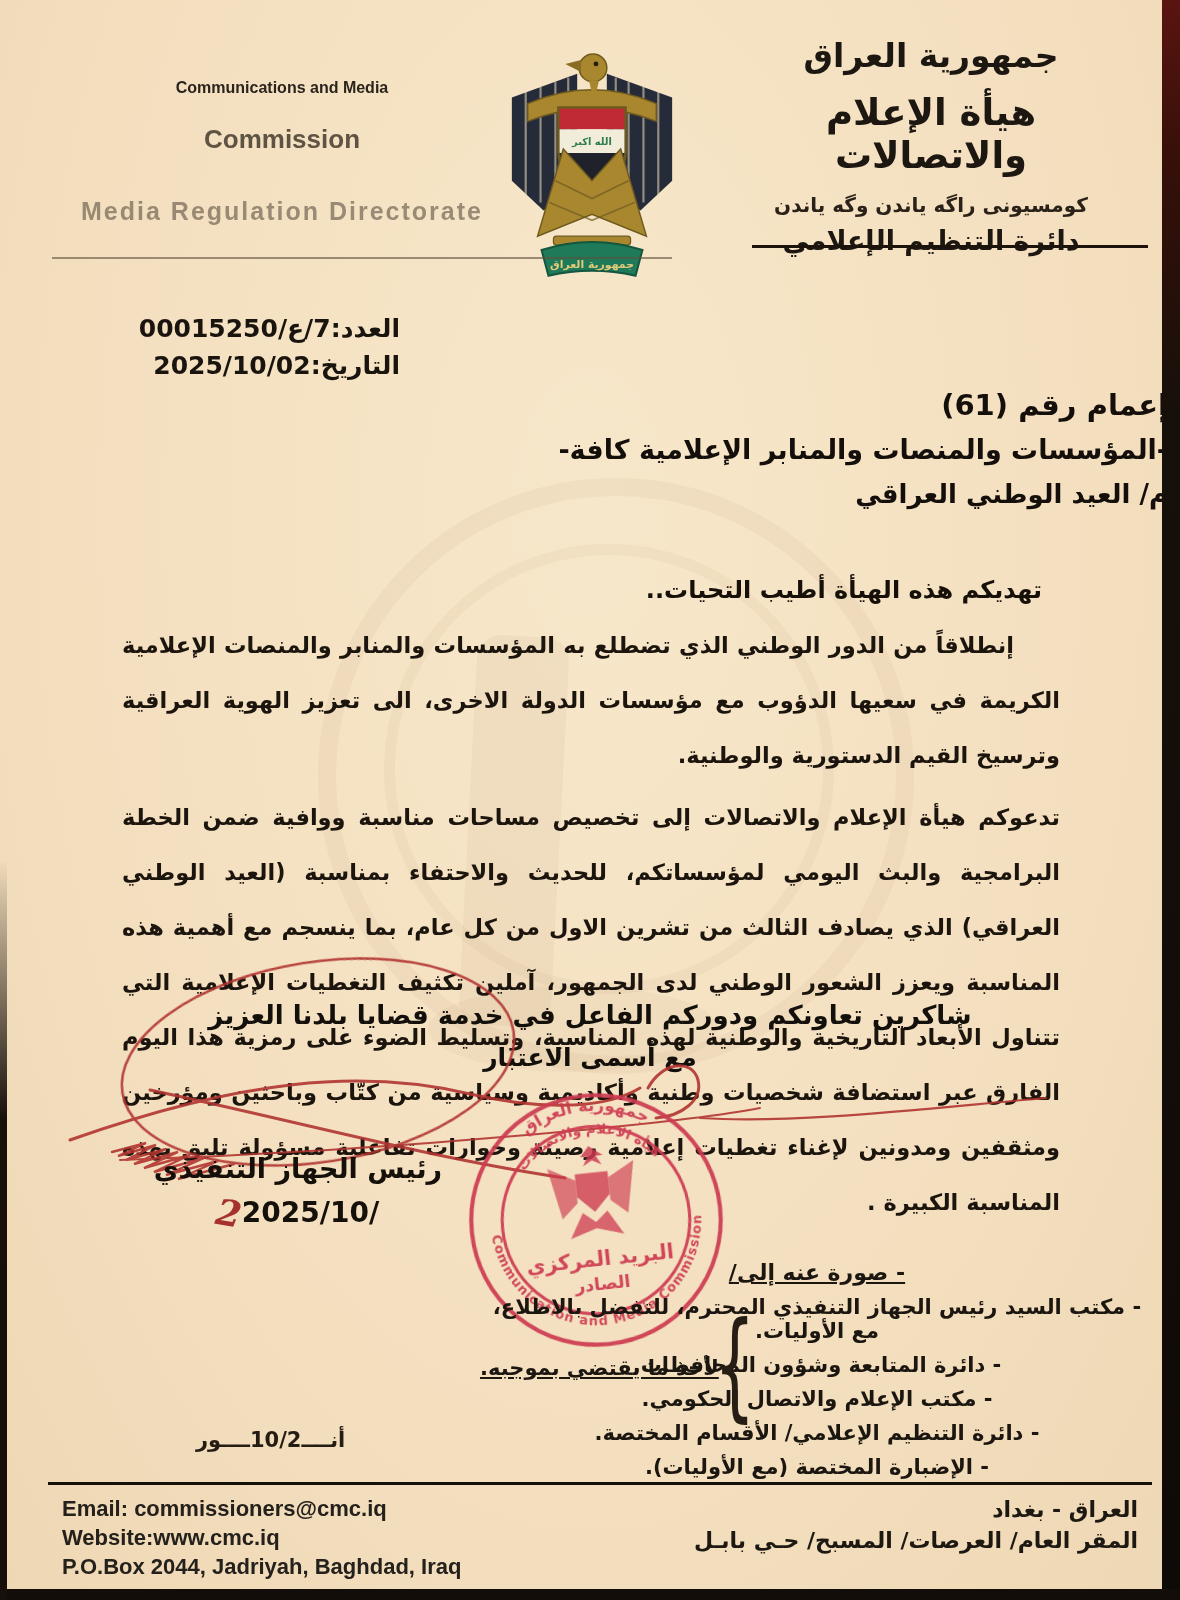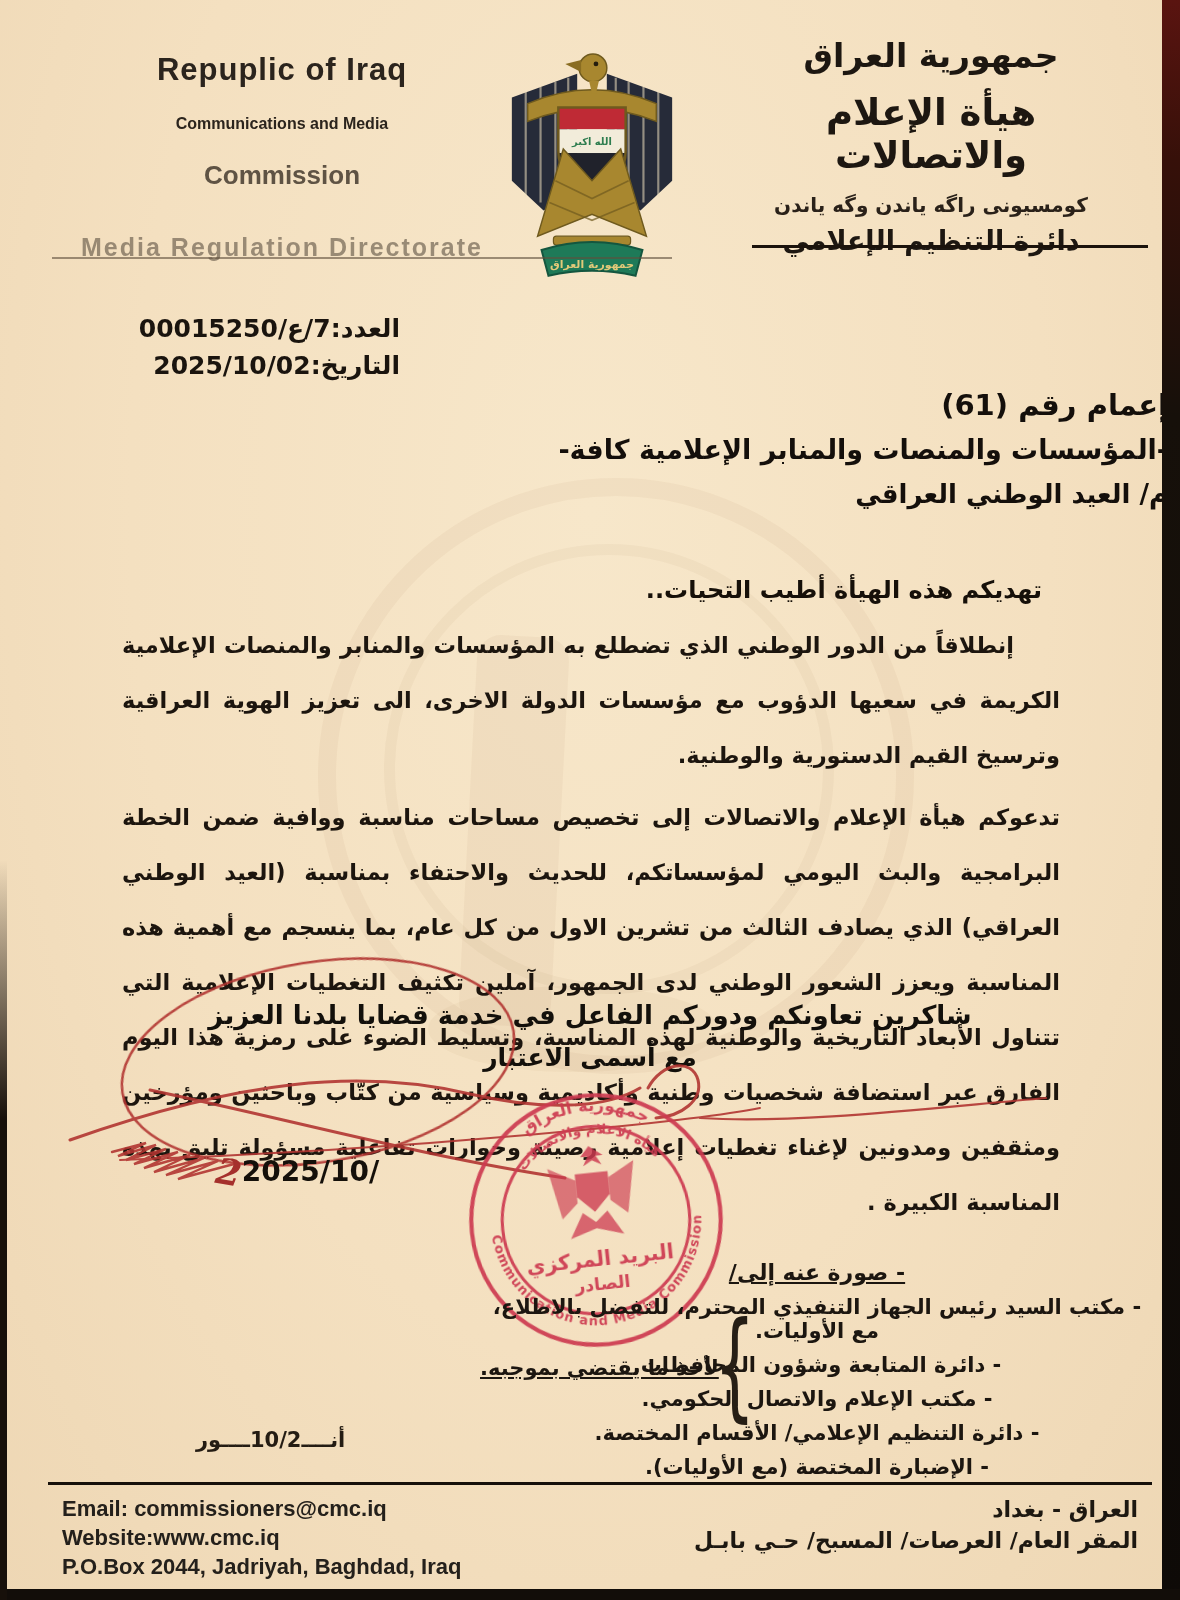--- a/index.html
+++ b/index.html
@@ -85,21 +85,20 @@
 <body>
 
 <div class="page">
 
   <div class="abs wm wm-ring1"></div>
   <div class="abs wm wm-ring2"></div>
   <div class="abs wm wm-tower"></div>
   <div class="abs wm wm-base"></div>
 
   <div class="abs h-en">
-    <div class="l1">Repuplic of Iraq</div>
     <div class="l2">Communications and Media</div>
     <div class="l3">Commission</div>
     <div class="l4">Media Regulation Directorate</div>
   </div>
 
   <svg class="abs" style="left:498px;top:32px;width:188px;height:248px;" viewBox="0 0 190 250">
 
     <g>
       <path d="M14,66 L80,42 L80,162 L46,180 L14,150 Z" fill="#262b39"></path>
       <path d="M28,60 L28,166 M43,55 L43,172 M58,50 L58,170 M71,46 L71,166" stroke="#efe0bf" stroke-width="2.2" fill="none" opacity=".55"></path>
@@ -182,20 +181,21 @@
       <path d="M150,1090 C 300,1122 430,1158 565,1178"></path>
       <path d="M70,1140 C 240,1080 360,1068 470,1094 C 530,1108 600,1112 640,1088"></path>
       <path d="M648,1088 c 14,-26 44,-30 50,-8 c 5,20 -16,36 -42,38"></path>
       <path d="M700,1118 C 800,1124 930,1108 1046,1098" stroke-width="2.2"></path>
       <path d="M112,1152 l34,-9 -28,13 38,-11 -30,15 40,-11 -32,15 44,-12 -34,16 46,-13 -36,17 50,-14 -38,17 52,-14 -40,18 56,-15" stroke-width="2.4"></path>
       <path d="M120,1160 C 420,1150 700,1120 760,1108" stroke-width="2"></path>
     </g>
   </svg>
 
   <div class="abs sigblock rtl">
+    <div>رئيس الجهاز التنفيذي</div>
     <div class="sig-date"><span dir="ltr">2025/10/</span><span class="red2">2</span></div>
   </div>
 
   <svg class="abs stamp" viewBox="0 0 260 260">
     <defs>
       <path id="arcOuterTop" d="M 24,130 A 106,106 0 0 1 236,130"></path>
       <path id="arcInnerTop" d="M 46,130 A 84,84 0 0 1 214,130"></path>
       <path id="arcBottom" d="M 28,130 A 102,102 0 0 0 232,130"></path>
     </defs>
     <g stroke="#cd3a50" fill="none">

